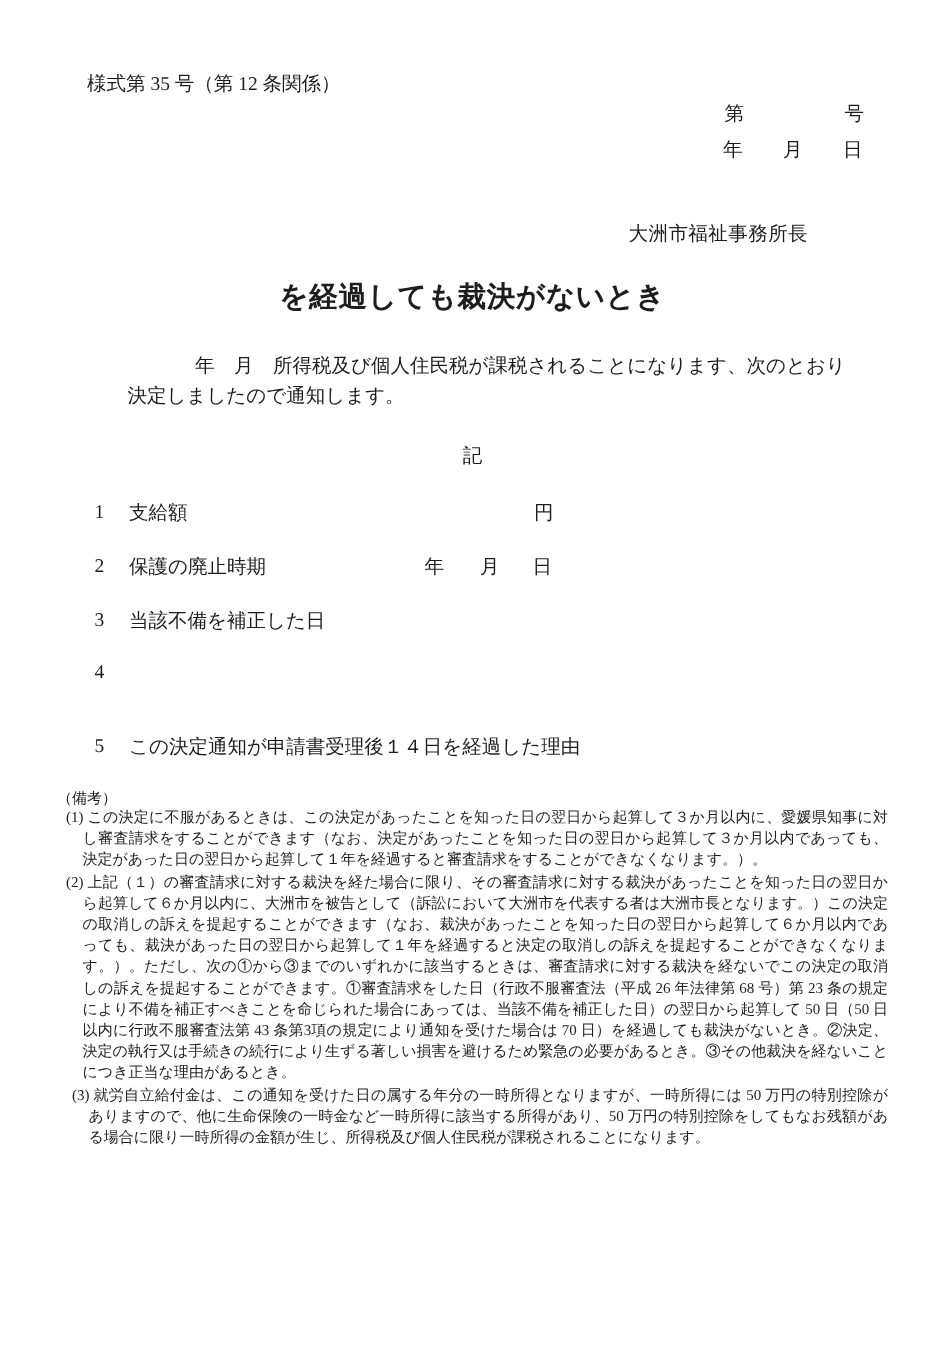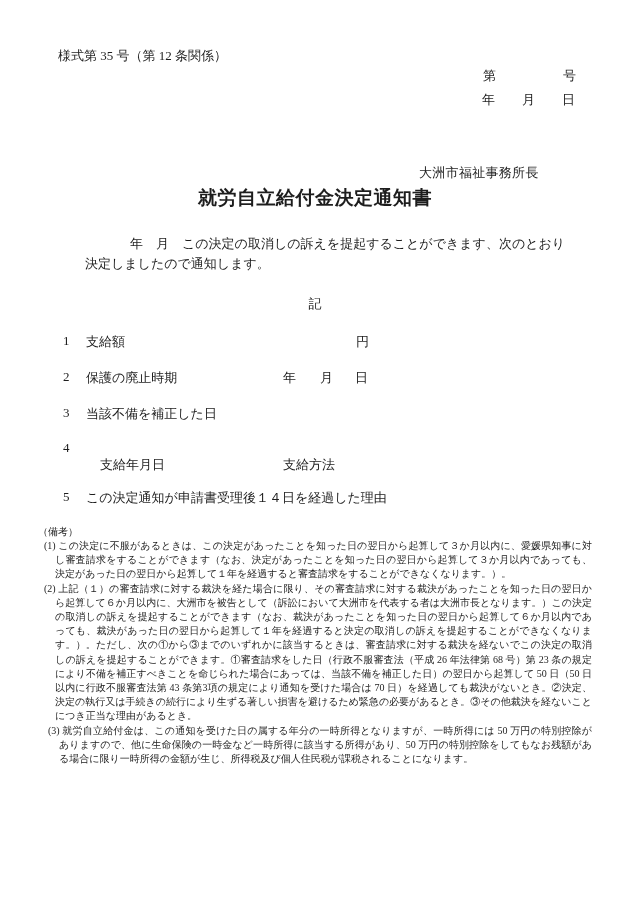--- a/index.html
+++ b/index.html
@@ -15,21 +15,21 @@
   }
   .abs { position: absolute; }
 
   
   .form-number { left: 58px; top: 47px; font-size: 13px; }
   .doc-no-prefix { left: 483px; top: 67px; font-size: 13px; }
   .doc-no-suffix { left: 563px; top: 67px; font-size: 13px; }
   .date-year  { left: 482px; top: 91px; font-size: 13px; }
   .date-month { left: 522px; top: 91px; font-size: 13px; }
   .date-day   { left: 562px; top: 91px; font-size: 13px; }
-  .addressee  { left: 419px; top: 147px; font-size: 13px; letter-spacing: 0.3px; margin-top: 17px; }
+  .addressee  { left: 419px; top: 147px; font-size: 13px; letter-spacing: 0.3px; }
 
   
   .doc-title {
     left: 0; right: 0; top: 185px;
     text-align: center;
     font-size: 19px;
     font-weight: bold;
     letter-spacing: 0.5px;
   }
 
@@ -75,23 +75,23 @@
 <div class="page">
 
   <div class="abs form-number">様式第 35 号（第 12 条関係）</div>
   <div class="abs doc-no-prefix">第</div>
   <div class="abs doc-no-suffix">号</div>
   <div class="abs date-year">年</div>
   <div class="abs date-month">月</div>
   <div class="abs date-day">日</div>
   <div class="abs addressee">大洲市福祉事務所長</div>
 
-  <div class="abs doc-title">就労自立給付金決定通知書</div>
+  <div class="abs doc-title">を経過しても裁決がないとき</div>
 
-  <div class="abs intro">年　月　この決定の取消しの訴えを提起することができます、次のとおり決定しましたので通知します。</div>
+  <div class="abs intro">年　月　所得税及び個人住民税が課税されることになります、次のとおり決定しましたので通知します。</div>
 
   <div class="abs record-marker">記</div>
 
   <div class="abs row row-1">
     <span class="no">1</span>
     <span class="label">支給額</span>
     <span class="unit">円</span>
   </div>
 
   <div class="abs row row-2">
@@ -103,24 +103,20 @@
   </div>
 
   <div class="abs row row-3">
     <span class="no">3</span>
     <span class="label">当該不備を補正した日</span>
   </div>
 
   <div class="abs row row-4">
     <span class="no">4</span>
   </div>
-  <div class="abs row row-4b">
-    <span class="sub-date">支給年月日</span>
-    <span class="sub-method">支給方法</span>
-  </div>
 
   <div class="abs row row-5">
     <span class="no">5</span>
     <span class="label">この決定通知が申請書受理後１４日を経過した理由</span>
   </div>
 
   <div class="abs notes-heading">（備考）</div>
   <div class="abs notes-items">
     <p class="note">(1) この決定に不服があるときは、この決定があったことを知った日の翌日から起算して３か月以内に、愛媛県知事に対し審査請求をすることができます（なお、決定があったことを知った日の翌日から起算して３か月以内であっても、決定があった日の翌日から起算して１年を経過すると審査請求をすることができなくなります。）。</p>
     <p class="note">(2) 上記（１）の審査請求に対する裁決を経た場合に限り、その審査請求に対する裁決があったことを知った日の翌日から起算して６か月以内に、大洲市を被告として（訴訟において大洲市を代表する者は大洲市長となります。）この決定の取消しの訴えを提起することができます（なお、裁決があったことを知った日の翌日から起算して６か月以内であっても、裁決があった日の翌日から起算して１年を経過すると決定の取消しの訴えを提起することができなくなります。）。ただし、次の①から③までのいずれかに該当するときは、審査請求に対する裁決を経ないでこの決定の取消しの訴えを提起することができます。①審査請求をした日（行政不服審査法（平成 26 年法律第 68 号）第 23 条の規定により不備を補正すべきことを命じられた場合にあっては、当該不備を補正した日）の翌日から起算して 50 日（50 日以内に行政不服審査法第 43 条第3項の規定により通知を受けた場合は 70 日）を経過しても裁決がないとき。②決定、決定の執行又は手続きの続行により生ずる著しい損害を避けるため緊急の必要があるとき。③その他裁決を経ないことにつき正当な理由があるとき。</p>

